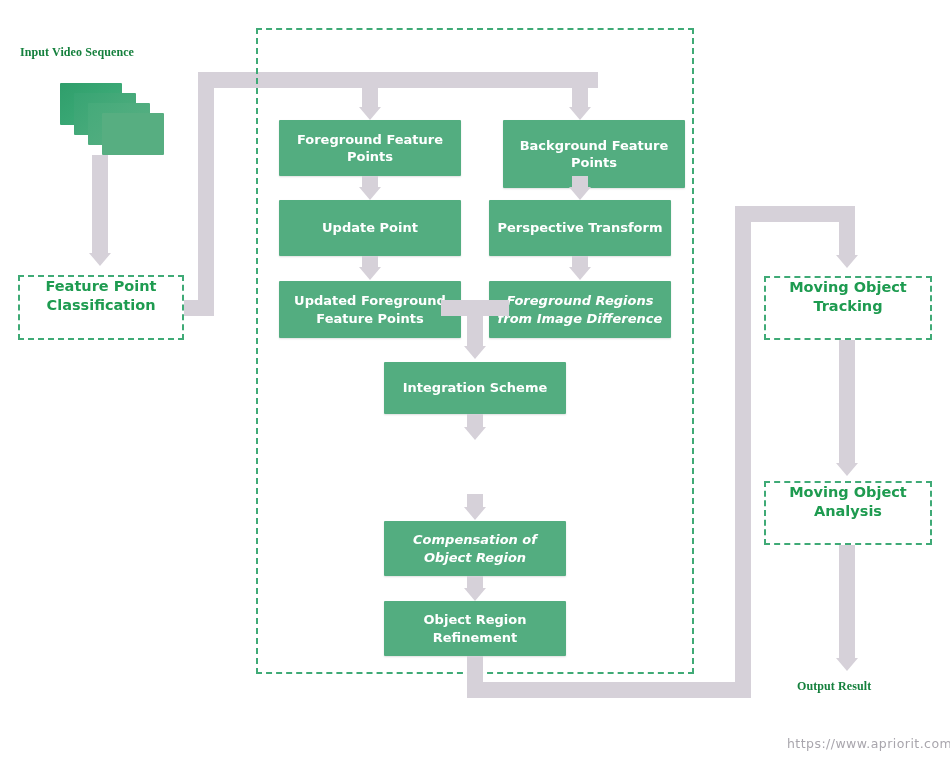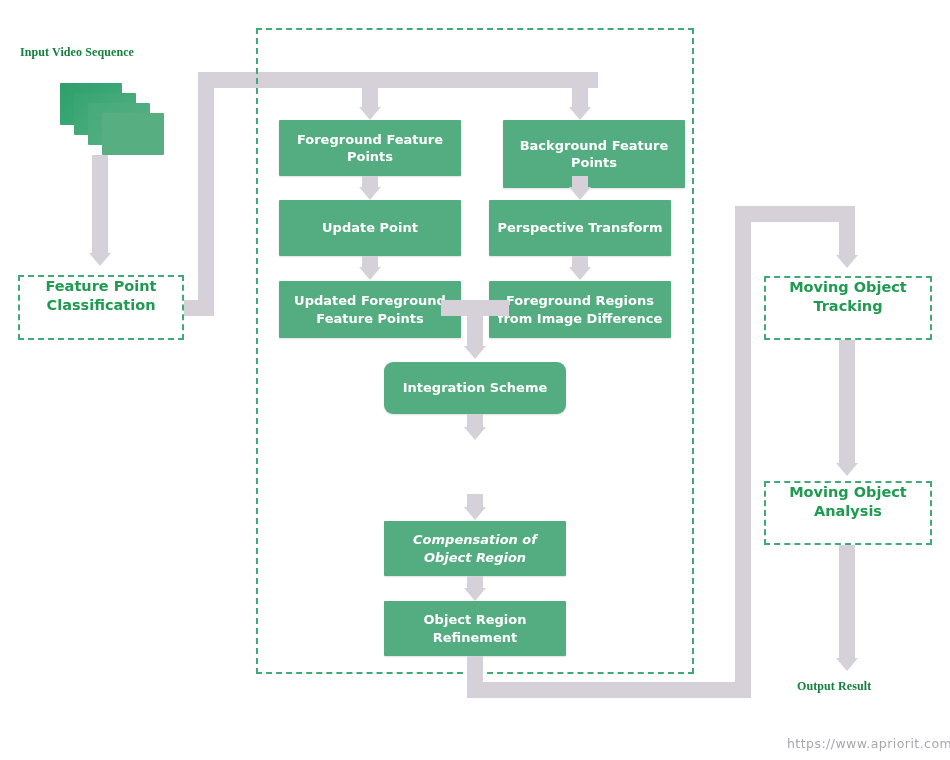--- a/index.html
+++ b/index.html
@@ -175,30 +175,30 @@
   <div class="conn" style="left:362px; top:256px; width:16px; height:13px;"></div>
   <div class="arrowhead-down" style="left:359px; top:267px;"></div>
 
   <div class="conn" style="left:572px; top:256px; width:16px; height:13px;"></div>
   <div class="arrowhead-down" style="left:569px; top:267px;"></div>
 
   <div class="gbox" style="left:279px; top:281px; width:182px; height:57px;">
     <span style="white-space:pre-line;">Updated Foreground
 Feature Points</span>
   </div>
-  <div class="gbox" style="left:489px; top:281px; width:182px; height:57px;">
+  <div class="gbox" style="left:489px; top:281px; width:182px; height:57px;font-style:italic;">
     <span style="white-space:pre-line;">Foreground Regions
 from Image Difference</span>
   </div>
 
   <div class="conn" style="left:441px; top:300px; width:68px; height:16px;"></div>
   <div class="conn" style="left:467px; top:300px; width:16px; height:48px;"></div>
   <div class="arrowhead-down" style="left:464px; top:346px;"></div>
 
-  <div class="gbox" style="left:384px; top:362px; width:182px; height:52px;border-radius:9px;">
+  <div class="gbox" style="left:384px; top:362px; width:182px; height:52px;">
     <span style="white-space:pre-line;">Integration Scheme</span>
   </div>
 
   <div class="conn" style="left:467px; top:414px; width:16px; height:15px;"></div>
   <div class="arrowhead-down" style="left:464px; top:427px;"></div>
 
 
   <div class="conn" style="left:467px; top:494px; width:16px; height:15px;"></div>
   <div class="arrowhead-down" style="left:464px; top:507px;"></div>
 

